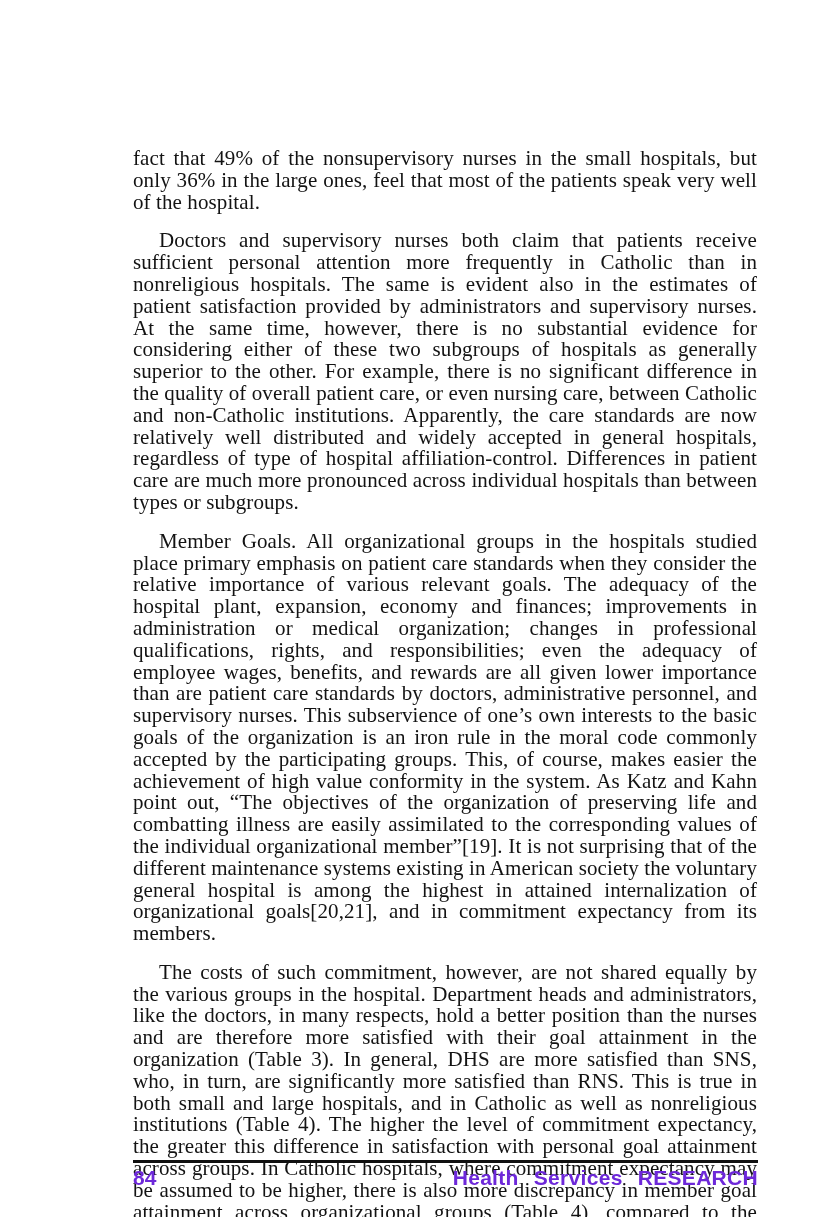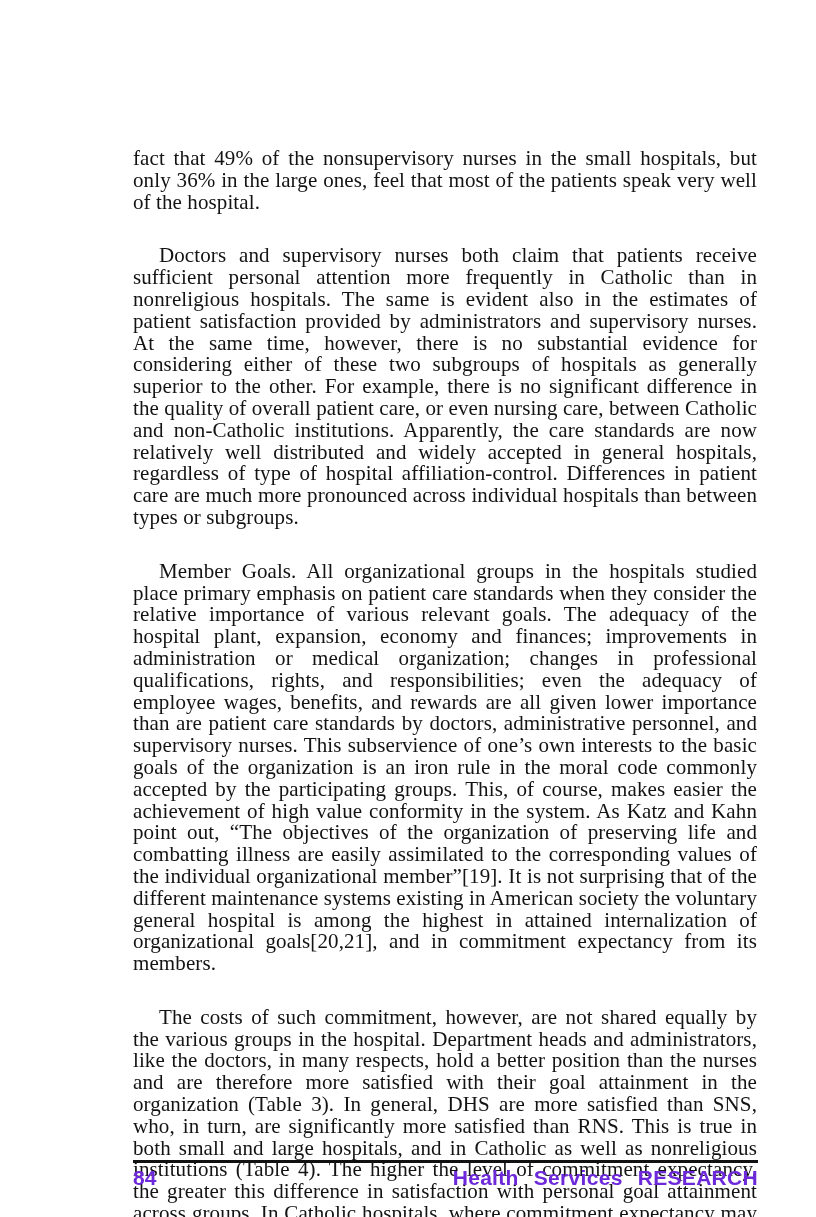--- a/index.html
+++ b/index.html
@@ -23,21 +23,21 @@
     width: 624px;
     font-size: 21px;
     line-height: 21.8px;
     text-align: justify;
     letter-spacing: 0.1px;
   }
   .text-block p {
     margin: 0;
   }
   .text-block p + p {
-    margin-top: 32px;
+    margin-top: 17px;
   }
   .text-block p.indent {
     text-indent: 26px;
   }
   .lead-italic {
   }
   .footer-rule {
     position: absolute;
     left: 133px;
     top: 1160px;

